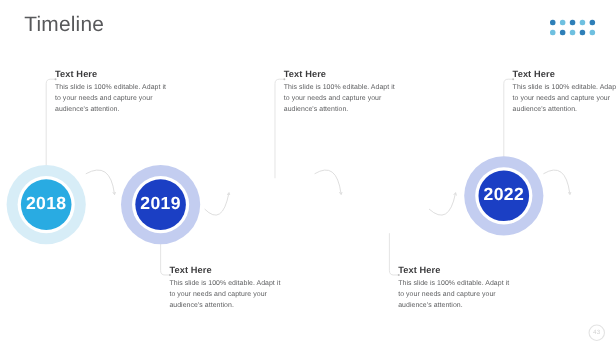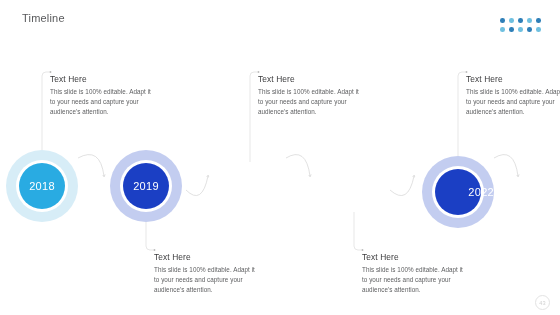--- a/index.html
+++ b/index.html
@@ -22,21 +22,21 @@
     width: 560px;
     height: 315px;
     background: #ffffff;
   }
 
   
   #page-title {
     position: absolute;
     left: 22px;
     top: 12px;
-    font-size: 11px;
+    font-size: 19px;
     color: #58595b;
     letter-spacing: 0.2px;
     font-weight: 400;
     white-space: nowrap;
   }
 
   
   #dot-grid {
     position: absolute;
     right: 16px;
@@ -89,42 +89,42 @@
     left: 13px; top: 13px;
     width: 46px; height: 46px;
     border-radius: 50%;
     display: flex;
     align-items: center;
     justify-content: center;
   }
   .node .year {
     position: relative;
     color: #ffffff;
-    font-size: 11px;
-    font-weight: 400;
+    font-size: 16px;
+    font-weight: 700;
     letter-spacing: 0.3px;
     z-index: 3;
   }
   
   .node.cyan .halo { background: #d7edf7; }
   .node.cyan .core { background: #29abe2; }
   
   .node.navy .halo { background: #c3cdf0; }
   .node.navy .core { background: #1b3fc4; }
 
   
   .textblock {
     position: absolute;
     width: 104px;
   }
   .textblock .tb-head {
     font-size: 8.4px;
-    font-weight: 400;
+    font-weight: 700;
     color: #3b3b3d;
-    margin: 12px 0 3px 0;
+    margin: 0 0 3px 0;
     letter-spacing: 0.1px;
   }
   .textblock .tb-body {
     font-size: 6.3px;
     line-height: 1.62;
     color: #5f6062;
     margin: 0;
     letter-spacing: 0.05px;
   }
 
@@ -212,21 +212,21 @@
 
   <div class="node navy" style="left:110px; top:150px;text-align:right;">
     <span class="halo"></span>
     <span class="ring"></span>
     <span class="core"></span>
     <span class="year">2019</span>
   </div>
 
 
 
-  <div class="node navy" style="left:422px; top:156px;justify-content:flex-end;">
+  <div class="node navy" style="left:422px; top:142px;">
     <span class="halo"></span>
     <span class="ring"></span>
     <span class="core"></span>
     <span class="year">2022</span>
   </div>
 
   <div class="textblock" style="left:50px; top:62px;">
     <p class="tb-head">Text Here</p>
     <p class="tb-body">This slide is 100% editable. Adapt it to your needs and capture your audience's attention.</p>
   </div>

